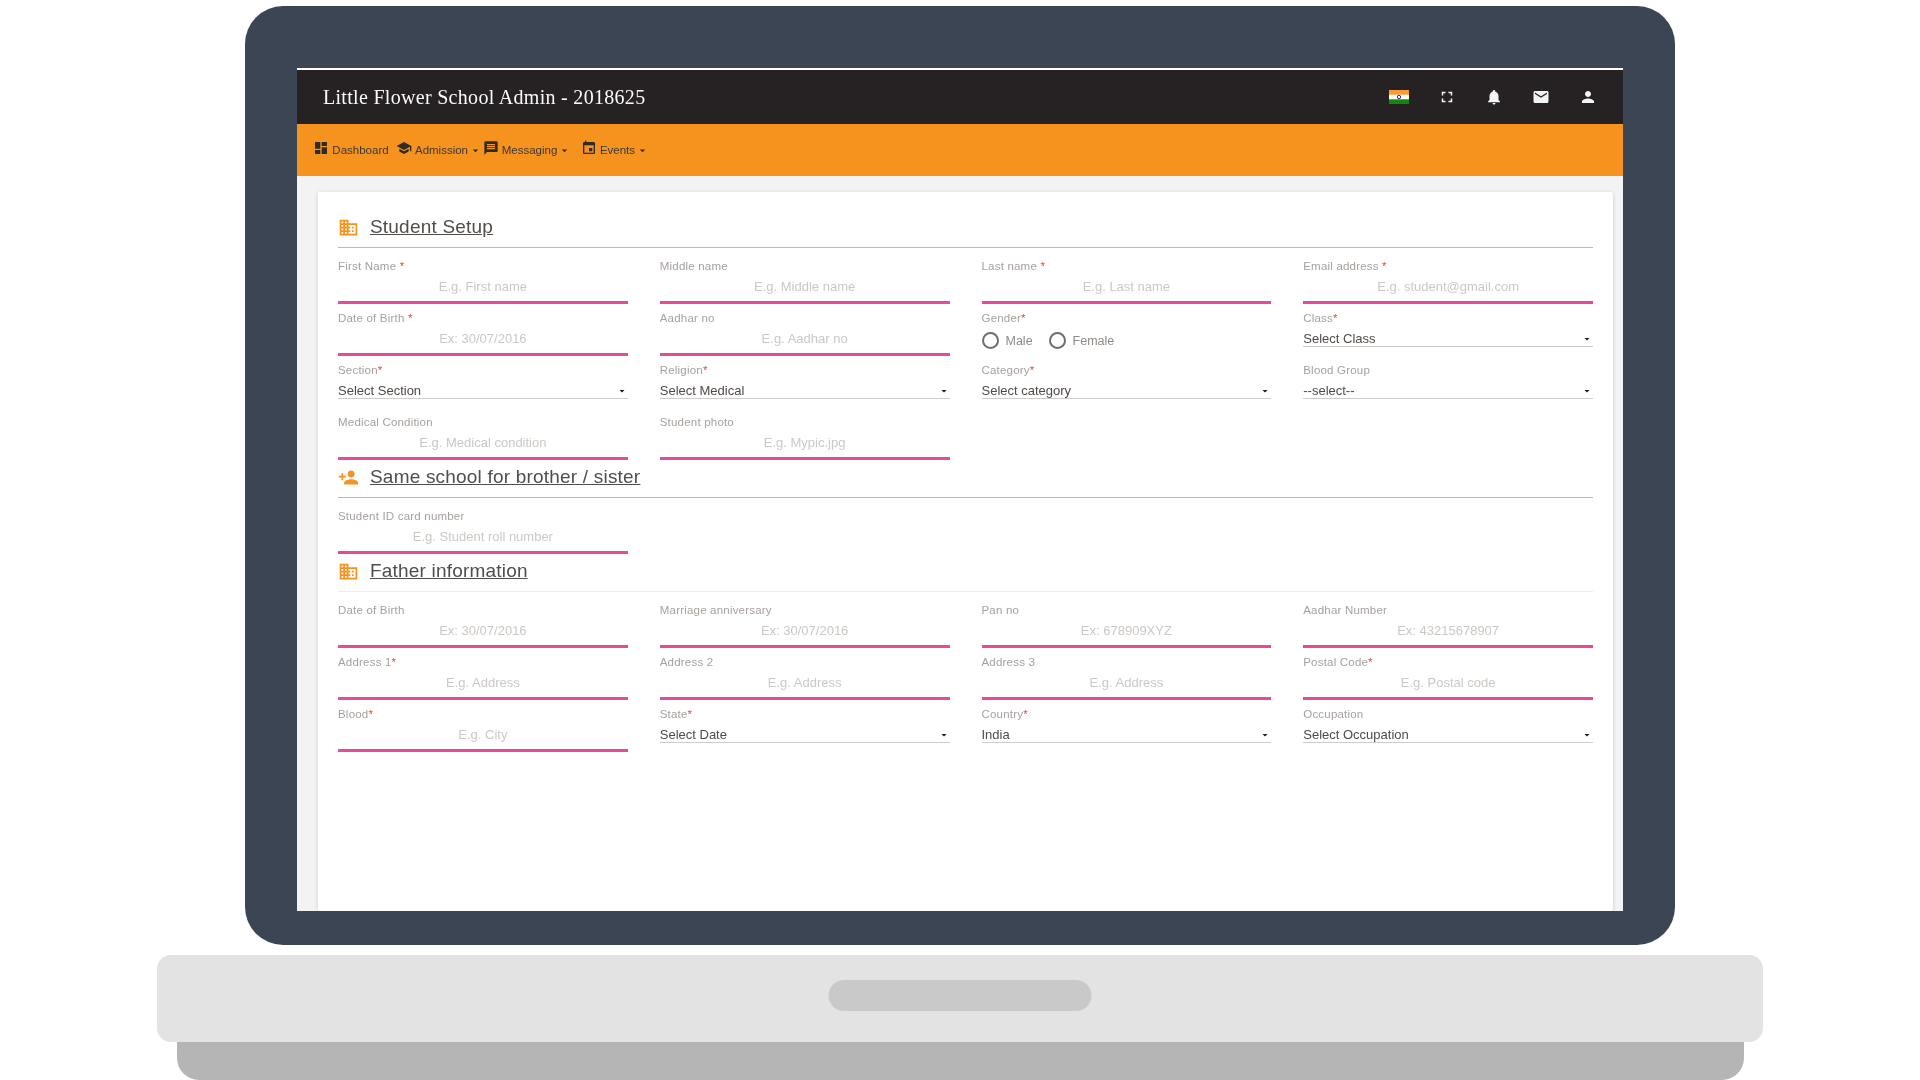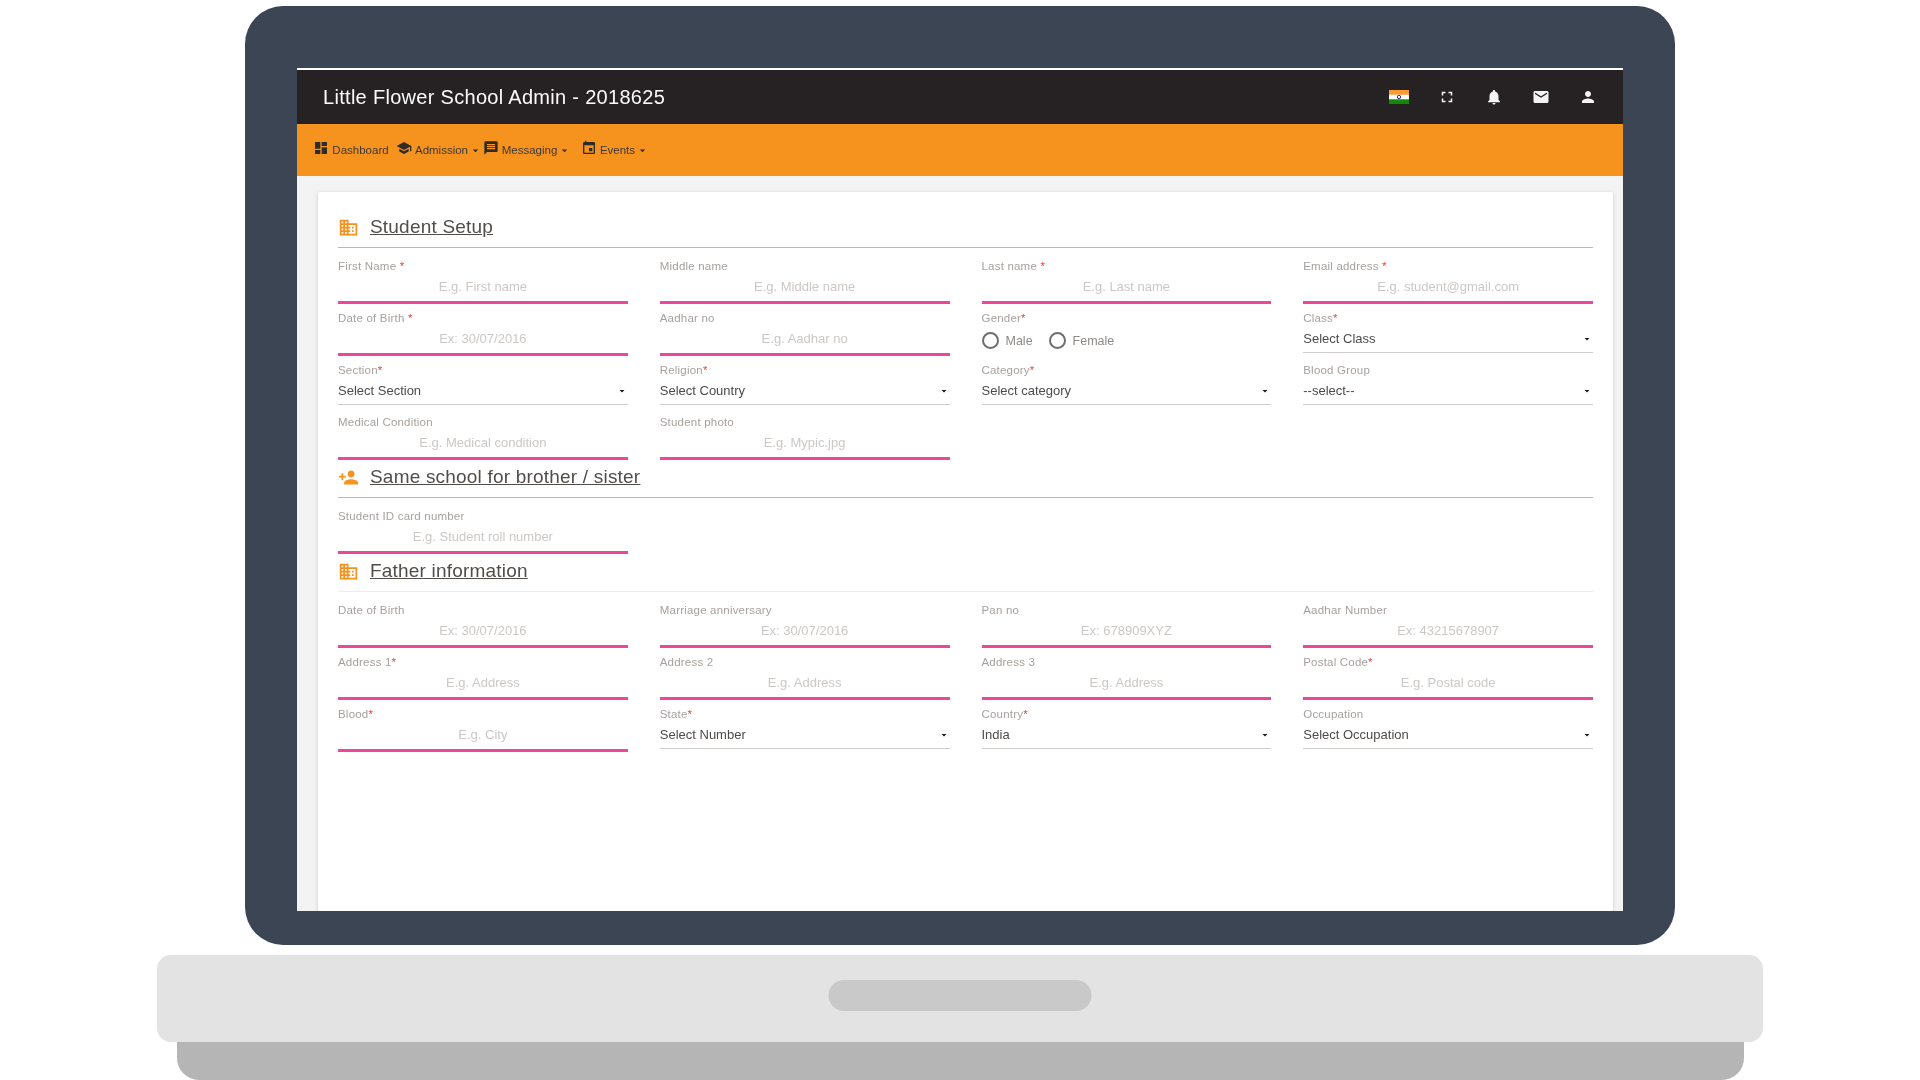--- a/index.html
+++ b/index.html
@@ -13,21 +13,21 @@
     background:#e4e3e3;border-radius:14px;}
   .laptop-notch{position:absolute;left:50%;transform:translateX(-50%);top:25px;
     width:263px;height:31px;background:#c9c9c9;border-radius:16px;}
   .laptop-bottom{position:absolute;left:177px;top:1042px;width:1567px;height:38px;
     background:#b6b5b5;border-radius:0 0 22px 22px;}
 
   
   .app{position:absolute;left:52px;top:62px;width:1326px;height:843px;background:#ffffff;overflow:hidden;}
 
   .titlebar{margin-top:2px;height:54px;background:#262123;display:flex;align-items:center;
-    padding:0 26px;box-sizing:border-box;}
+    padding:0 26px;box-sizing:border-box;font-family:Liberation Serif, serif;}
   .title{flex:1;color:#fbfbfb;font-size:20px;letter-spacing:.3px;white-space:nowrap;}
   .tb-icons{display:flex;align-items:center;gap:29px;}
   .tb-icon{display:flex;align-items:center;cursor:pointer;}
   .tb-icon svg{width:18px;height:18px;fill:#f4f4f4;}
   .tb-icon.flag svg{width:20px;height:14px;}
 
   .navbar{height:52px;background:#f6921e;display:flex;padding-left:10px;}
   .nav-item{width:88px;height:52px;display:flex;flex-direction:row;align-items:center;
     justify-content:center;gap:3px;cursor:pointer;}
   .nav-item svg{width:16px;height:16px;fill:#2f2b27;}
@@ -49,21 +49,21 @@
   .sec-divider.orange{border-color:#f8ab58;}
   .sec-divider.gray{border-color:#ececec;}
 
   .grid{display:grid;grid-template-columns:1fr 1fr 1fr 1fr;column-gap:32px;}
   .field{margin-top:12px;height:40px;}
   .flabel{font-size:11.5px;color:#a7a19d;letter-spacing:.2px;}
   .req{color:#f4433a;white-space:pre;}
   .finput{margin-top:7px;font-size:13px;color:#ccc8c5;border-bottom:3px solid #ec4899;
     padding-bottom:7px;cursor:text;text-align:center;}
   .fselect{margin-top:7px;display:flex;justify-content:space-between;align-items:center;
-    font-size:13px;color:#4e4b49;border-bottom:1px solid #d0ccca;padding-bottom:6px;cursor:pointer;}
+    font-size:13px;color:#4e4b49;border-bottom:1px solid #d0ccca;cursor:pointer;}
   .fselect .caret{display:flex;}
   .fselect .caret svg{width:12px;height:12px;fill:#1a1a1a;}
   .fradio{margin-top:8px;display:flex;align-items:center;font-size:12.5px;color:#8e8a87;}
   .rb{width:13px;height:13px;border:2px solid #6e6e6e;border-radius:50%;display:inline-block;
     margin-right:7px;cursor:pointer;background:#fff;}
   .rlbl{margin-right:16px;}
 </style>
 </head>
 <body>
 
@@ -229,21 +229,21 @@
                       <span class="caret">
                         <svg viewBox="0 0 24 24">
                           <path d="M7 10l5 5 5-5z"></path>
                         </svg>
                       </span>
                     </div>
                   </div>
                   <div class="field">
                     <div class="flabel"><span>Religion</span><span class="req">*</span></div>
                     <div class="fselect">
-                      <span class="val">Select Country</span>
+                      <span class="val">Select Medical</span>
                       <span class="caret">
                         <svg viewBox="0 0 24 24">
                           <path d="M7 10l5 5 5-5z"></path>
                         </svg>
                       </span>
                     </div>
                   </div>
                   <div class="field">
                     <div class="flabel"><span>Category</span><span class="req">*</span></div>
                     <div class="fselect">
@@ -339,21 +339,21 @@
                     <div class="flabel"><span>Postal Code</span><span class="req">*</span></div>
                     <div class="finput">E.g. Postal code</div>
                   </div>
                   <div class="field">
                     <div class="flabel"><span>Blood</span><span class="req">*</span></div>
                     <div class="finput">E.g. City</div>
                   </div>
                   <div class="field">
                     <div class="flabel"><span>State</span><span class="req">*</span></div>
                     <div class="fselect">
-                      <span class="val">Select Number</span>
+                      <span class="val">Select Date</span>
                       <span class="caret">
                         <svg viewBox="0 0 24 24">
                           <path d="M7 10l5 5 5-5z"></path>
                         </svg>
                       </span>
                     </div>
                   </div>
                   <div class="field">
                     <div class="flabel"><span>Country</span><span class="req">*</span></div>
                     <div class="fselect">

